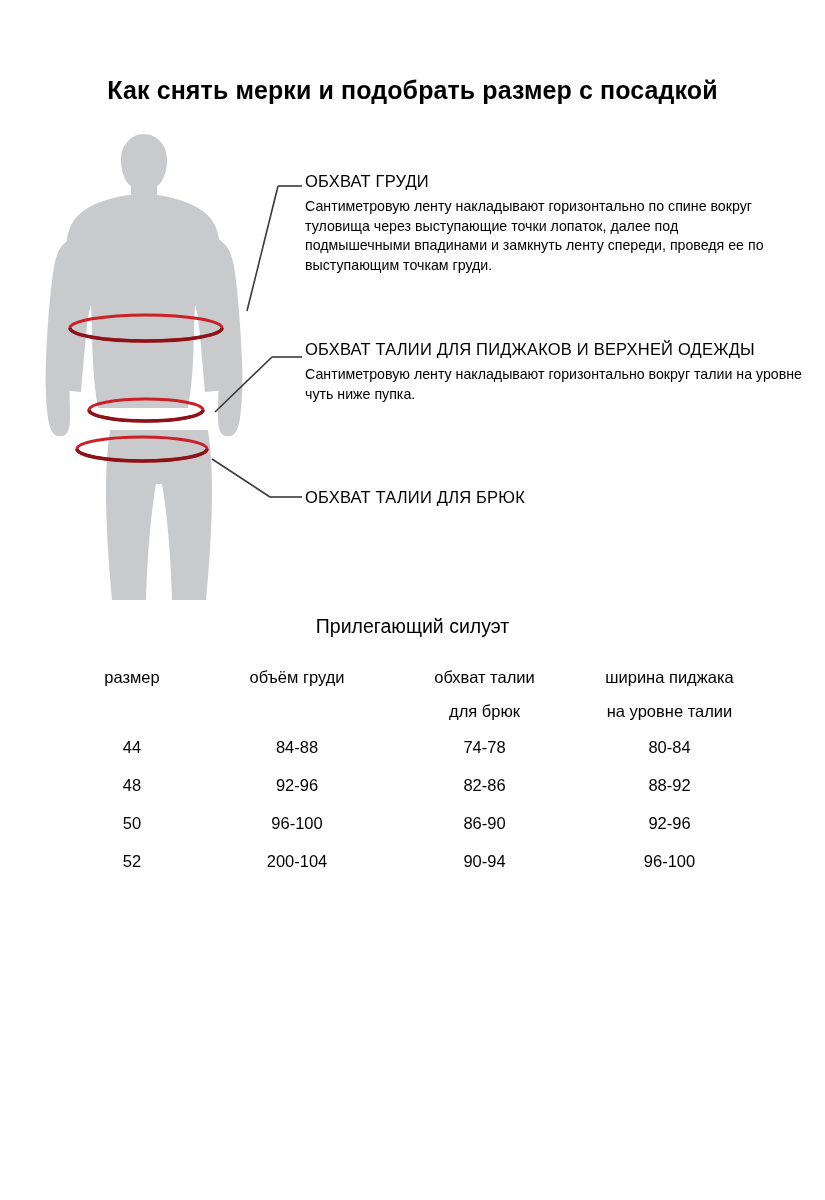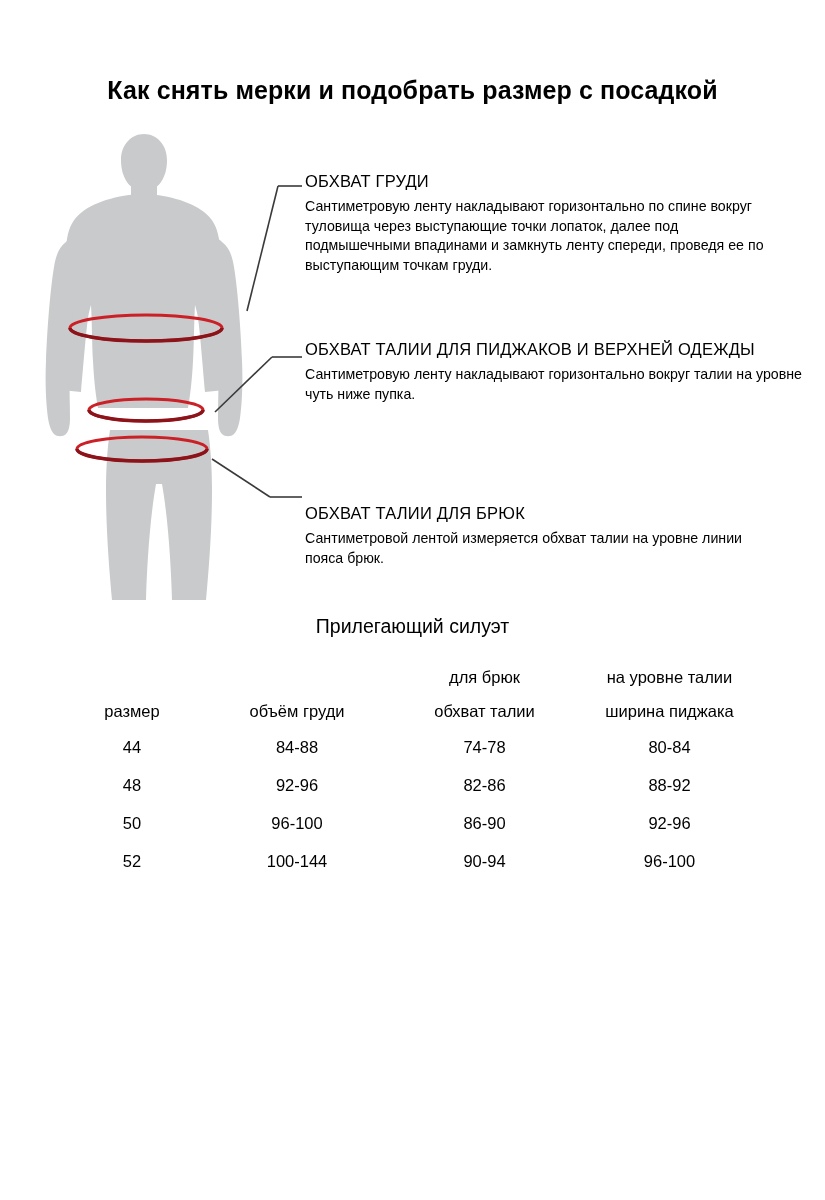--- a/index.html
+++ b/index.html
@@ -57,21 +57,21 @@
   }
   .callout-body {
     font-size: 14.2px;
     line-height: 19.5px;
     color: #000;
     margin-top: 6px;
   }
 
   #callout-chest { top: 172px; left: 305px; width: 470px; }
   #callout-jacket-waist { top: 340px; left: 305px; width: 510px; }
-  #callout-trouser-waist { top: 504px; left: 305px; width: 470px; }
+  #callout-trouser-waist { top: 488px; left: 305px; width: 470px; }
 
   
   .leader {
     position: absolute;
   }
 
   
   .table-title {
     position: absolute;
     top: 615px;
@@ -169,45 +169,44 @@
     <div class="callout-body">Сантиметровую  ленту накладывают горизонтально вокруг талии на уровне чуть ниже пупка.</div>
   </div>
 
   <div class="callout" id="callout-chest">
     <div class="callout-head">ОБХВАТ ГРУДИ</div>
     <div class="callout-body">Сантиметровую ленту накладывают горизонтально по спине вокруг туловища через выступающие точки лопаток, далее под подмышечными впадинами и замкнуть ленту спереди, проведя ее по выступающим точкам груди.</div>
   </div>
 
   <div class="callout" id="callout-trouser-waist">
     <div class="callout-head">ОБХВАТ ТАЛИИ ДЛЯ БРЮК</div>
-    <div class="callout-body">Сантиметровой лентой измеряется обхват талии на уровне линии пояса брюк.</div>
   </div>
 
   <div class="table-title">Прилегающий силуэт</div>
 
   <table class="size-table">
     <colgroup>
       <col class="c1">
         <col class="c2">
         <col class="c3">
         <col class="c4">
     </colgroup>
     <thead>
       <tr>
+        <th>размер</th>
+        <th>объём груди</th>
+        <th>обхват талии</th>
+        <th>ширина пиджака</th>
+      </tr>
+      <tr>
         <th class="sub"></th>
         <th class="sub"></th>
         <th class="sub">для брюк</th>
         <th class="sub">на уровне талии</th>
       </tr>
-      <tr>
-        <th>размер</th>
-        <th>объём груди</th>
-        <th>обхват талии</th>
-        <th>ширина пиджака</th>
-      </tr>
     </thead>
     <tbody>
       <tr>
         <td>44</td>
         <td>84-88</td>
         <td>74-78</td>
         <td>80-84</td>
       </tr>
       <tr>
         <td>48</td>
@@ -216,20 +215,20 @@
         <td>88-92</td>
       </tr>
       <tr>
         <td>50</td>
         <td>96-100</td>
         <td>86-90</td>
         <td>92-96</td>
       </tr>
       <tr>
         <td>52</td>
-        <td>100-144</td>
+        <td>200-104</td>
         <td>90-94</td>
         <td>96-100</td>
       </tr>
     </tbody>
   </table>
 
 </div>
 
 </body></html>

